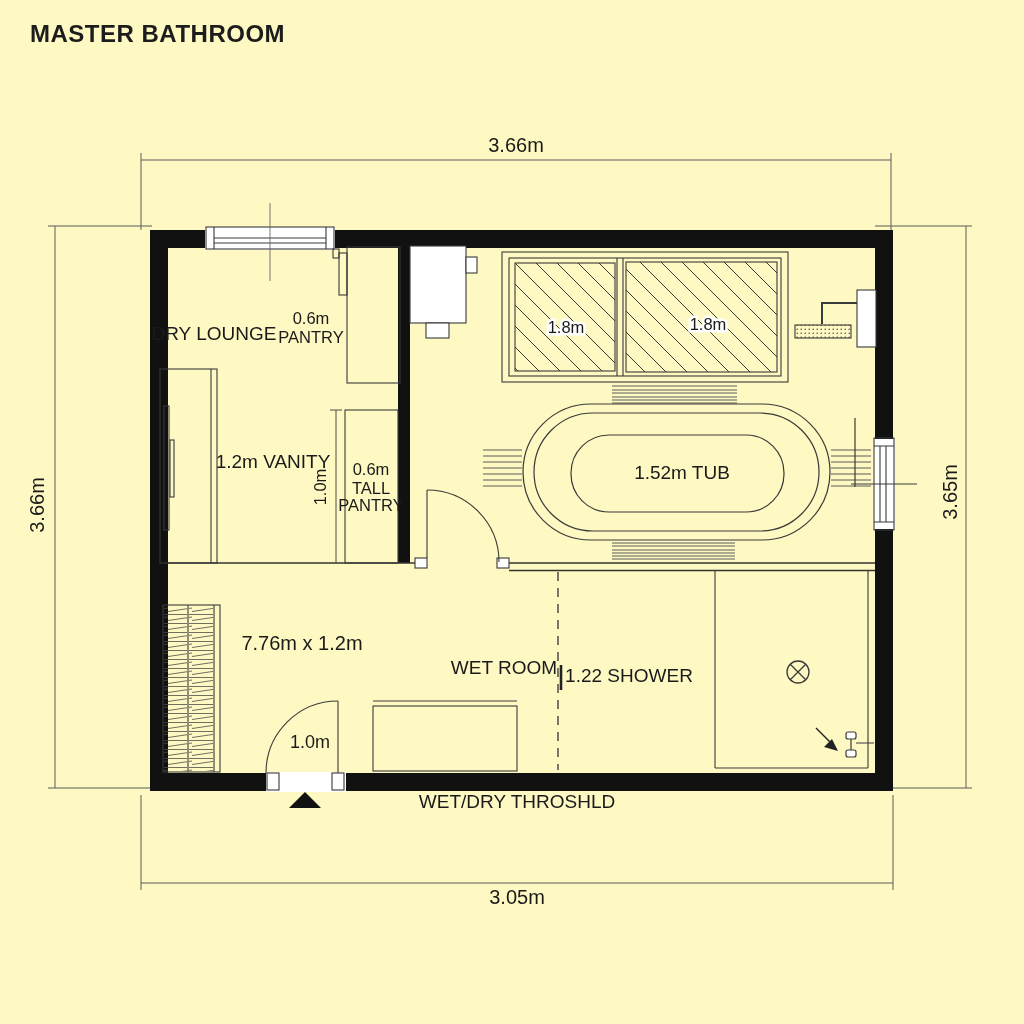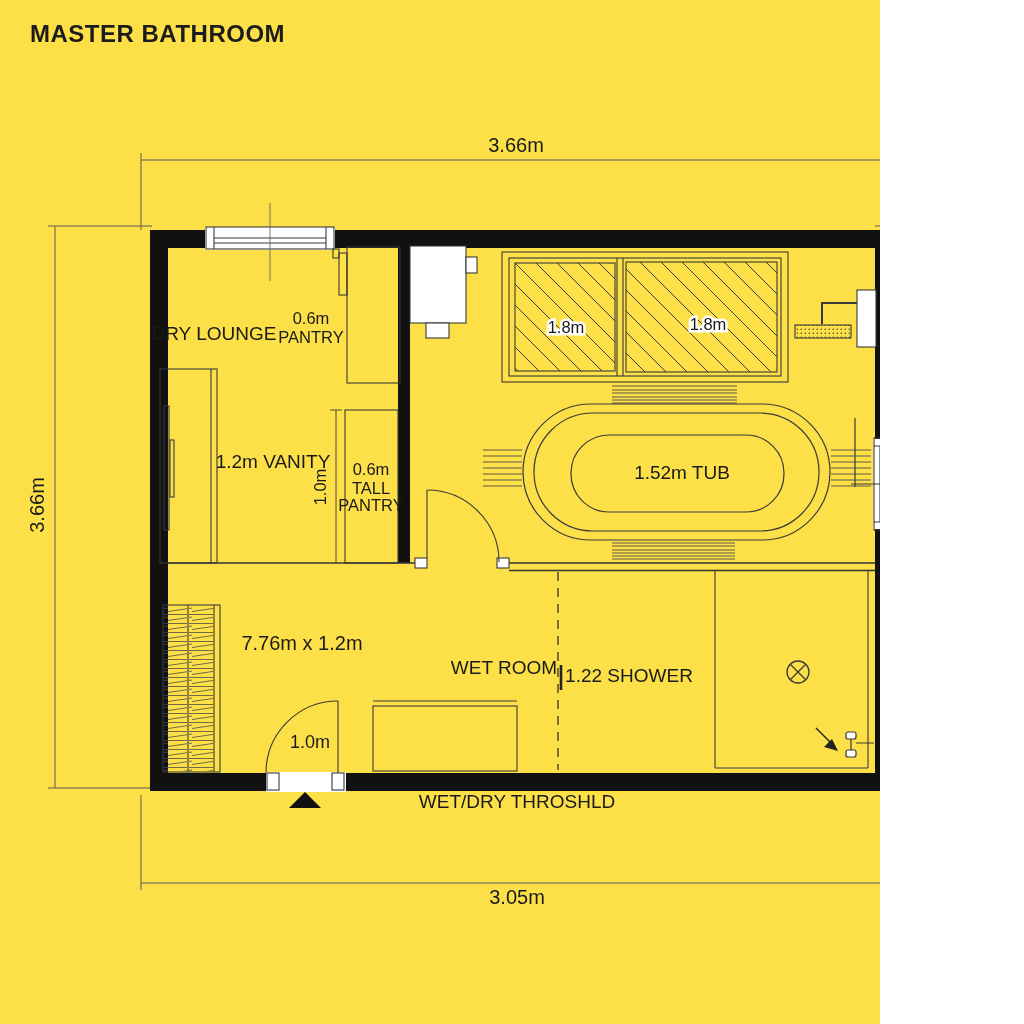--- a/index.html
+++ b/index.html
@@ -1,16 +1,16 @@
 <!DOCTYPE html>
 <html><head>
 <meta charset="utf-8">
 <style>
   html,body{margin:0;padding:0;background:#ffffff;}
-  .canvas{position:relative;width:880px;height:1024px;background:#fde047;overflow:hidden;}
+  .canvas{position:relative;width:1024px;height:1024px;background:#fef9c3;overflow:hidden;}
   svg{position:absolute;left:0;top:0;}
   svg text{font-family:"Liberation Sans","DejaVu Sans",sans-serif;fill:#1a1a1a;}
   .title{font-size:24px;font-weight:bold;letter-spacing:.5px;fill:#1c1c1c;}
   .dim{font-size:20px;}
   .lbl{font-size:19px;}
   .lbl20{font-size:20px;}
   .sm{font-size:16.5px;}
   .md{font-size:18px;}
   .halo{paint-order:stroke;stroke:#ffffff;stroke-width:5px;}
   .mid{text-anchor:middle;}

